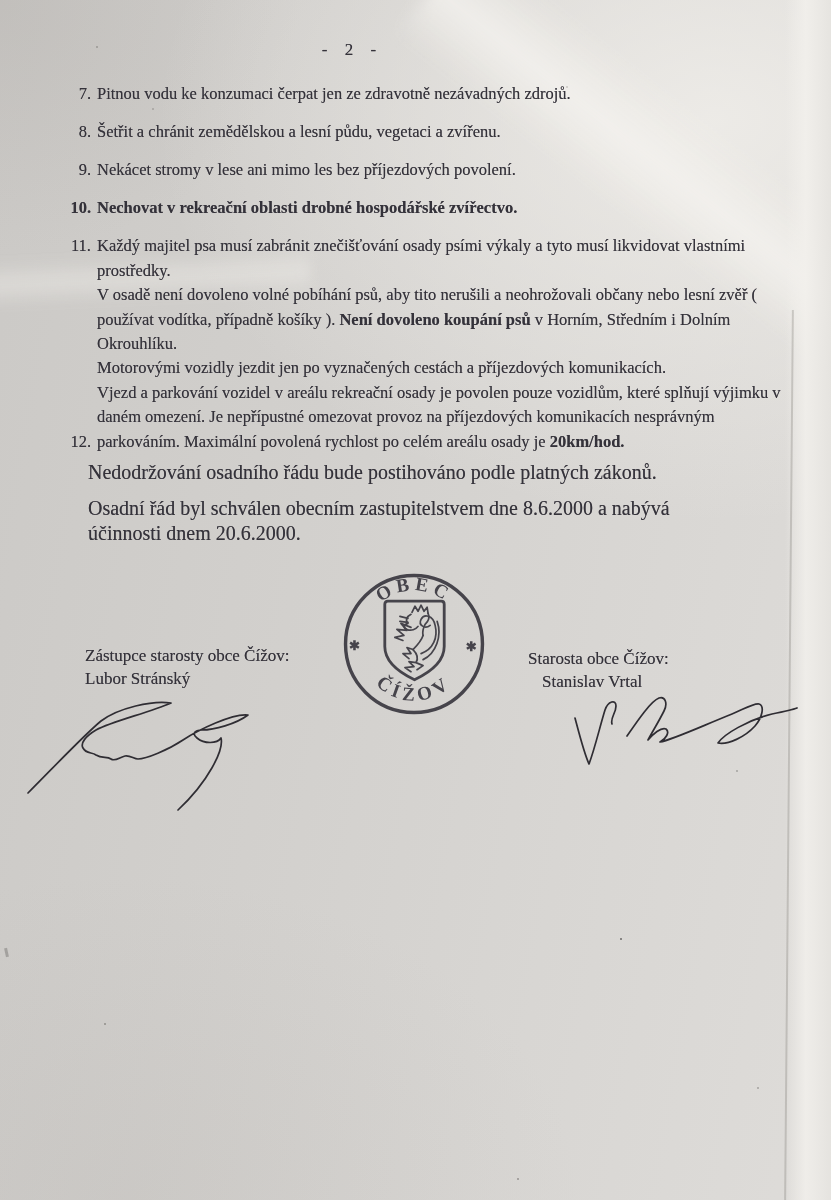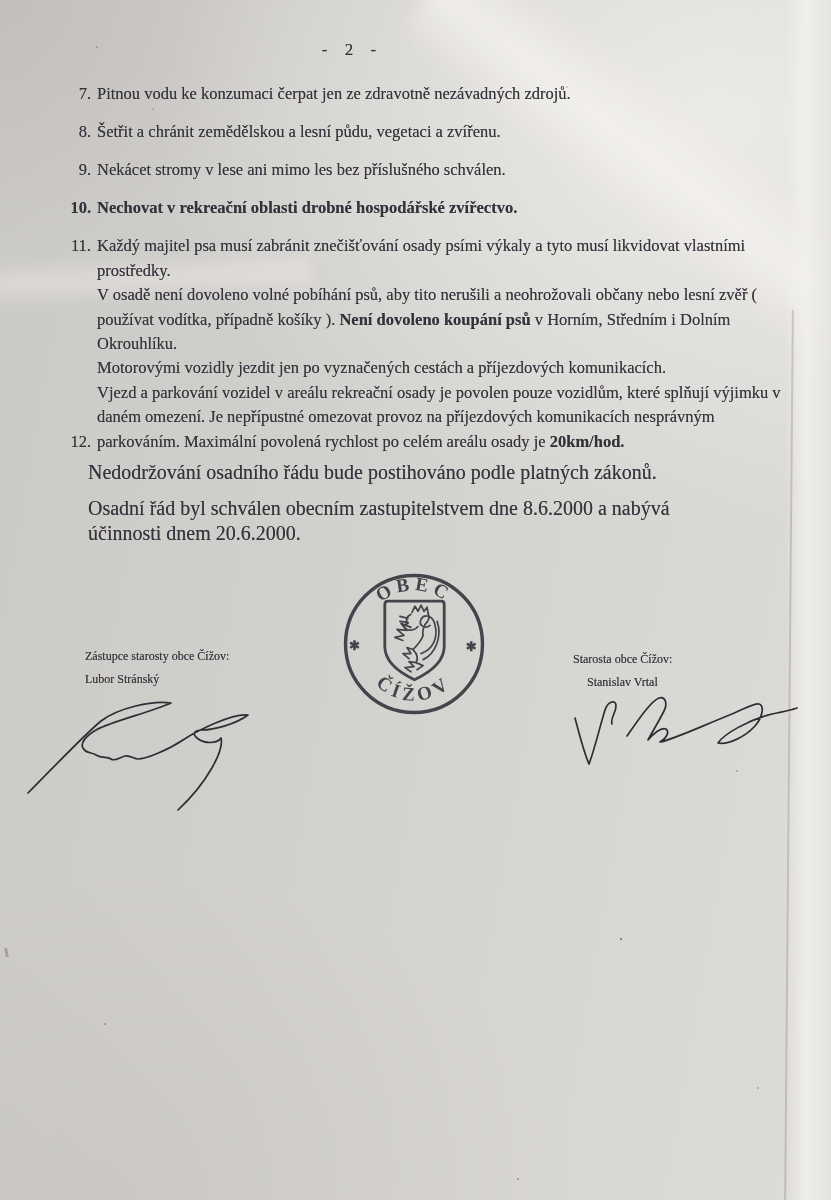--- a/index.html
+++ b/index.html
@@ -79,23 +79,23 @@
 
   .stamp{position:absolute;left:341px;top:571px;width:146px;height:146px;opacity:0.92;}
   .stamp svg{display:block;width:100%;height:100%;}
   .stamp .ring{fill:none;stroke:#3a3840;stroke-width:3.4;}
   .stamp text{fill:#3a3840;font-family:"Liberation Serif","DejaVu Serif",serif;font-weight:bold;}
   .stamp .arc-text{font-size:19px;letter-spacing:4.5px;}
   .stamp .mark{font-size:13px;}
   .stamp .shield{fill:none;stroke:#3a3840;stroke-width:2.8;stroke-linejoin:round;}
   .stamp .lion{fill:none;stroke:#3a3840;stroke-width:1.7;stroke-linecap:round;stroke-linejoin:round;}
 
-  .sig-block{position:absolute;font-size:12px;line-height:22.5px;}
+  .sig-block{position:absolute;font-size:17px;line-height:22.5px;}
   .sig-left-labels{left:85px;top:645px;}
-  .sig-right-labels{left:573px;top:648px;}
+  .sig-right-labels{left:528px;top:648px;}
   .sig-right-labels .sig-name{padding-left:14px;}
   .signature{position:absolute;}
   .signature svg{display:block;width:100%;height:100%;}
   .signature path{fill:none;stroke:#2f2d33;stroke-width:1.7;stroke-linecap:round;stroke-linejoin:round;}
   .signature-left{left:18px;top:688px;width:325px;height:140px;}
   .signature-right{left:552px;top:688px;width:255px;height:90px;}
 </style>
 </head>
 <body>
 
@@ -119,21 +119,21 @@
       </li>
       <li>
         <span class="num">8.</span>
         <div class="rule-body">
           <p><span>Šetřit a chránit zemědělskou a lesní půdu, vegetaci a zvířenu.</span></p>
         </div>
       </li>
       <li>
         <span class="num">9.</span>
         <div class="rule-body">
-          <p><span>Nekácet stromy v lese ani mimo les bez příslušného schválen.</span></p>
+          <p><span>Nekácet stromy v lese ani mimo les bez příjezdových povolení.</span></p>
         </div>
       </li>
       <li>
         <span class="num">10.</span>
         <div class="rule-body">
           <p><span>Nechovat v rekreační oblasti drobné hospodářské zvířectvo.</span></p>
         </div>
       </li>
       <li>
         <span class="num">11.</span>

